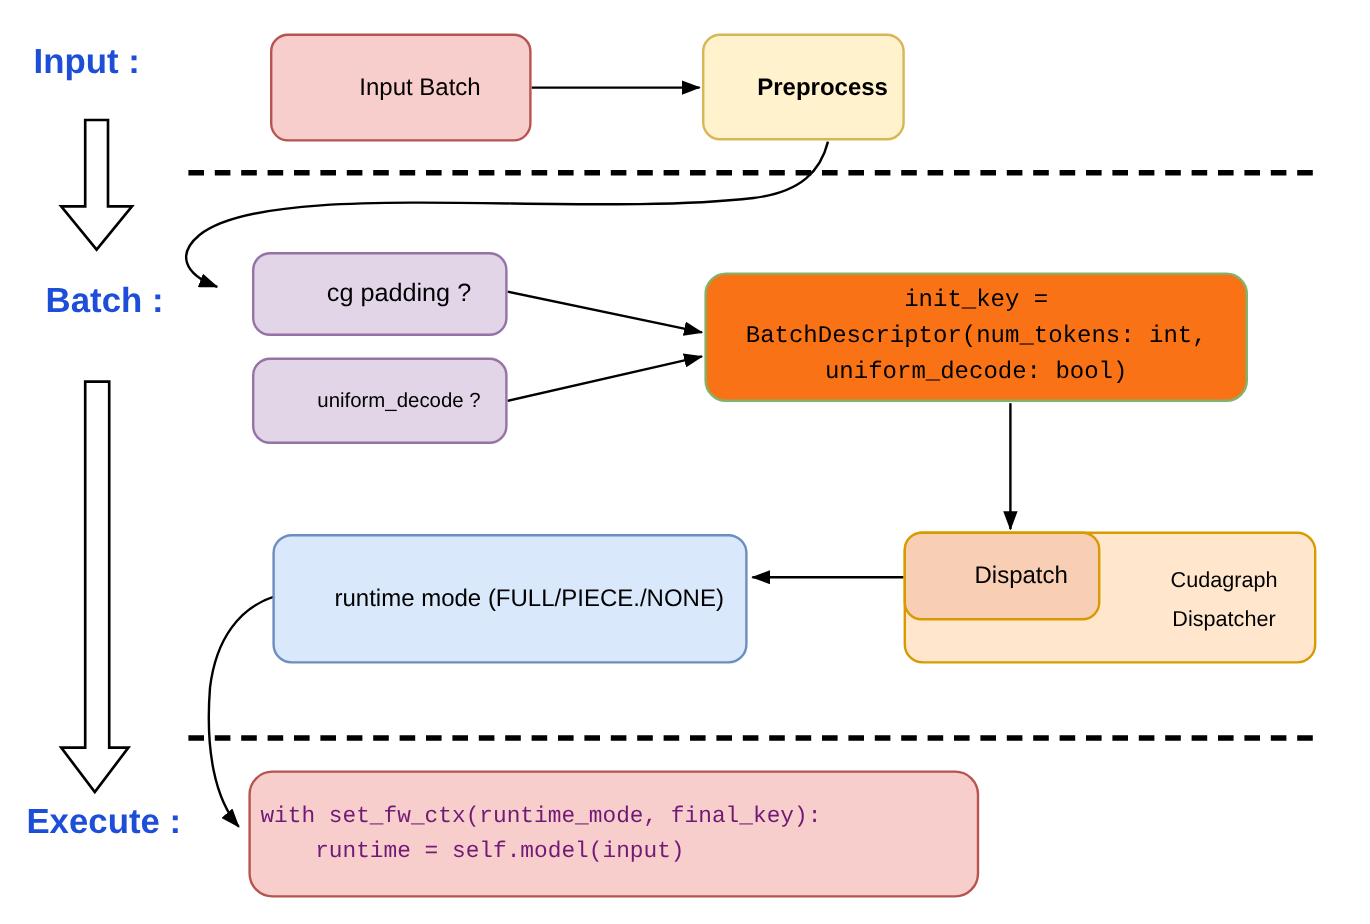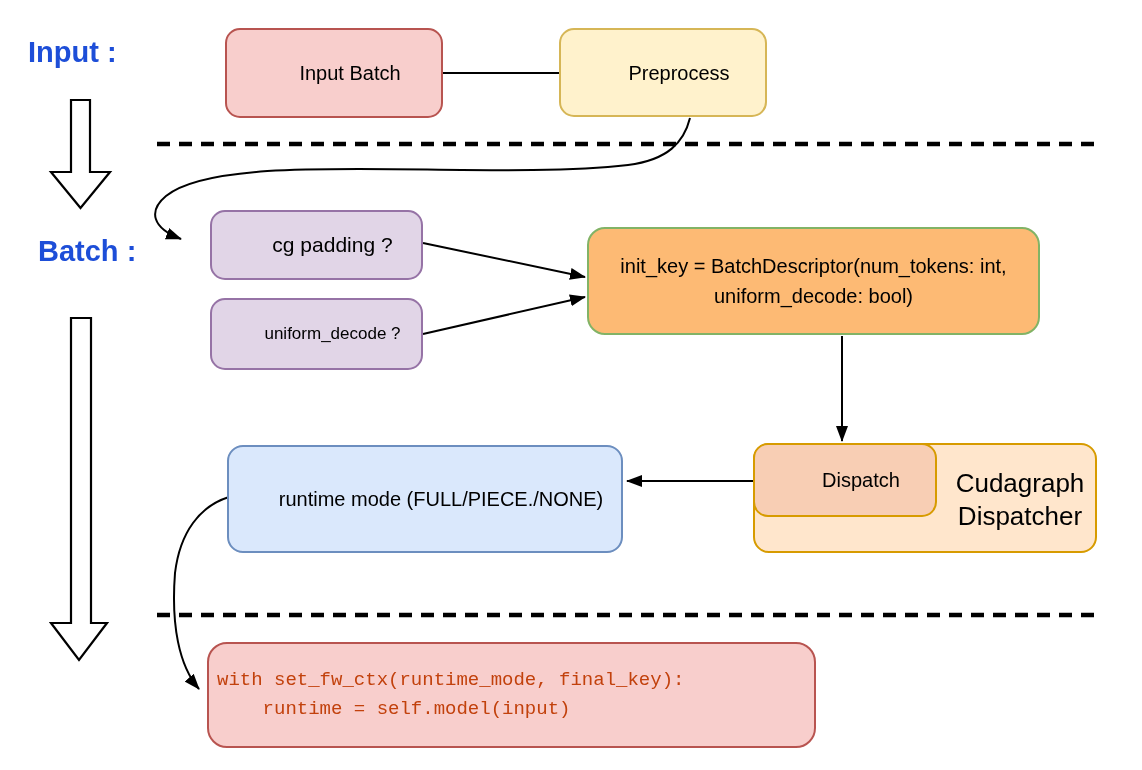--- a/index.html
+++ b/index.html
@@ -32,42 +32,42 @@
     display: flex;
     align-items: center;
     justify-content: center;
     text-align: center;
     font-size: 20px;
     color: #000000;
     line-height: 30px;
     padding-left: 32px;
   }
   .n-input-batch { left: 225px; top: 28px;  width: 218px; height: 90px;  }
-  .n-preprocess  { left: 559px; top: 28px;  width: 208px; height: 89px;  }
+  .n-preprocess  { left: 585px; top: 28px;  width: 169px; height: 89px; font-weight: bold;  }
   .n-cg          { left: 210px; top: 210px; width: 213px; height: 70px;  font-size: 21px; }
   .n-ud          { left: 210px; top: 298px; width: 213px; height: 72px;  font-size: 17px; }
   .n-green       { left: 587px; top: 227px; width: 453px; height: 108px; padding: 0 10px; border-radius: 18px; }
   .n-cudagraph   { left: 753px; top: 443px; width: 344px; height: 110px; border-radius: 16px; }
-  .n-dispatch    { left: 753px; top: 443px; width: 184px; height: 74px;  z-index: 3; }
+  .n-dispatch    { left: 753px; top: 443px; width: 164px; height: 74px;  z-index: 3; }
   .n-blue        { left: 227px; top: 445px; width: 396px; height: 108px; border-radius: 16px; flex-direction: column; }
   .n-code        { left: 207px; top: 642px; width: 609px; height: 106px; border-radius: 20px;
                    flex-direction: column; align-items: flex-start; justify-content: center;
                    padding-left: 8px; }
 
   .cuda-label {
     position: absolute;
     left: 186px; top: 0; width: 158px; height: 110px;
     display: flex; align-items: center; justify-content: center;
-    text-align: center; font-size: 26px; line-height: 33px;
+    text-align: center; font-size: 18px; line-height: 33px;
   }
   .code-line {
     font-family: "Liberation Mono", monospace;
     font-size: 19px;
     line-height: 29px;
-    color: #c2410c;
+    color: #701a75;
     white-space: pre;
     text-align: left;
   }
   .blue-line { font-size: 20px; line-height: 30px; }
   svg { display: block; }
 </style>
 </head>
 <body>
 
 <div class="canvas">
@@ -90,38 +90,39 @@
     <path d="M 423 334 L 585 297" fill="none" stroke="#000000" stroke-width="2" marker-end="url(#arrow)"></path>
     <path d="M 842 336 L 842 441" fill="none" stroke="#000000" stroke-width="2" marker-end="url(#arrow)"></path>
     <path d="M 753 481 L 627 481" fill="none" stroke="#000000" stroke-width="2" marker-end="url(#arrow)"></path>
 
     <path d="M 690 118 C 684 142, 668 160, 628 165 C 480 182, 225 148, 166 196 C 148 211, 152 228, 181 239" fill="none" stroke="#000000" stroke-width="2" marker-end="url(#arrow)"></path>
     <path d="M 229 497 C 200 506, 180 532, 175 573 C 171 625, 179 666, 199 689" fill="none" stroke="#000000" stroke-width="2" marker-end="url(#arrow)"></path>
   </svg>
 
   <div class="stage-label lbl-input">Input :</div>
   <div class="stage-label lbl-plan">Batch :</div>
+  <div class="stage-label lbl-execute">Execute :</div>
 
   <div class="node n-input-batch" style="background-color: rgb(248, 206, 204); border-color: rgb(184, 84, 80);">
     <span>Input Batch</span>
   </div>
 
   <div class="node n-preprocess" style="background-color: rgb(255, 242, 204); border-color: rgb(214, 182, 86);">
     <span>Preprocess</span>
   </div>
 
   <div class="node n-cg" style="background-color: rgb(225, 213, 231); border-color: rgb(150, 115, 166);">
     <span>cg padding ?</span>
   </div>
 
   <div class="node n-ud" style="background-color: rgb(225, 213, 231); border-color: rgb(150, 115, 166);">
     <span>uniform_decode ?</span>
   </div>
 
-  <div class="node n-green" style="background-color: #fdba74; border-color: rgb(130, 179, 102);">
+  <div class="node n-green" style="background-color: #f97316; border-color: rgb(130, 179, 102); font-family: Liberation Mono, monospace;">
     <span>init_key = BatchDescriptor(num_tokens: int, uniform_decode: bool)</span>
   </div>
 
   <div class="node n-cudagraph" style="background-color: rgb(255, 230, 204); border-color: rgb(215, 155, 0);">
     <span class="cuda-label">Cudagraph Dispatcher</span>
   </div>
 
   <div class="node n-dispatch" style="background-color: rgb(248, 206, 180); border-color: rgb(215, 155, 0);">
     <span>Dispatch</span>
   </div>

